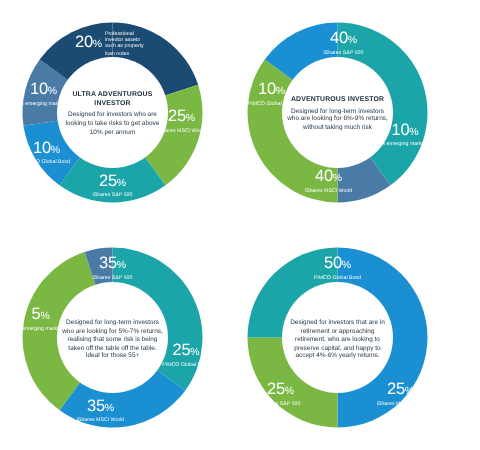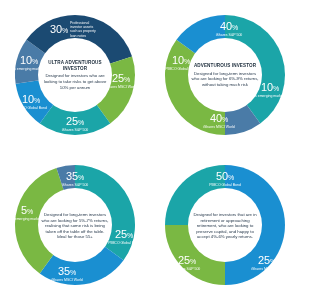--- a/index.html
+++ b/index.html
@@ -125,21 +125,21 @@
           <path d="M -59.35 8.85 A 60 60 0 0 1 -48.54 -35.27 L 0 0 Z" fill="#4a7ba7"></path>
 
           <path d="M -48.54 -35.27 A 60 60 0 0 1 0 -60 L 0 0 Z" fill="#1b4a72"></path>
         </g>
       </svg>
       <div class="center-hole">
         <div class="center-title">ULTRA ADVENTUROUS INVESTOR</div>
         <div class="center-desc">Designed for investors who are looking to take risks to get above 10% per annum</div>
       </div>
       <div class="seg-label inline" style="left:68px; top:22px;">
-        <span class="seg-pct"><span>30</span><span class="sm">%</span></span>
+        <span class="seg-pct"><span>20</span><span class="sm">%</span></span>
         <span class="seg-name">Professional investor assets such as property loan notes</span>
       </div>
       <div class="seg-label" style="left:114px; top:74px;">
         <div class="seg-pct"><span>25</span><span class="sm">%</span></div>
         <div class="seg-name">iShares MSCI World</div>
       </div>
       <div class="seg-label" style="left:68px; top:117px;">
         <div class="seg-pct"><span>25</span><span class="sm">%</span></div>
         <div class="seg-name">iShares S&amp;P 500</div>
       </div>

